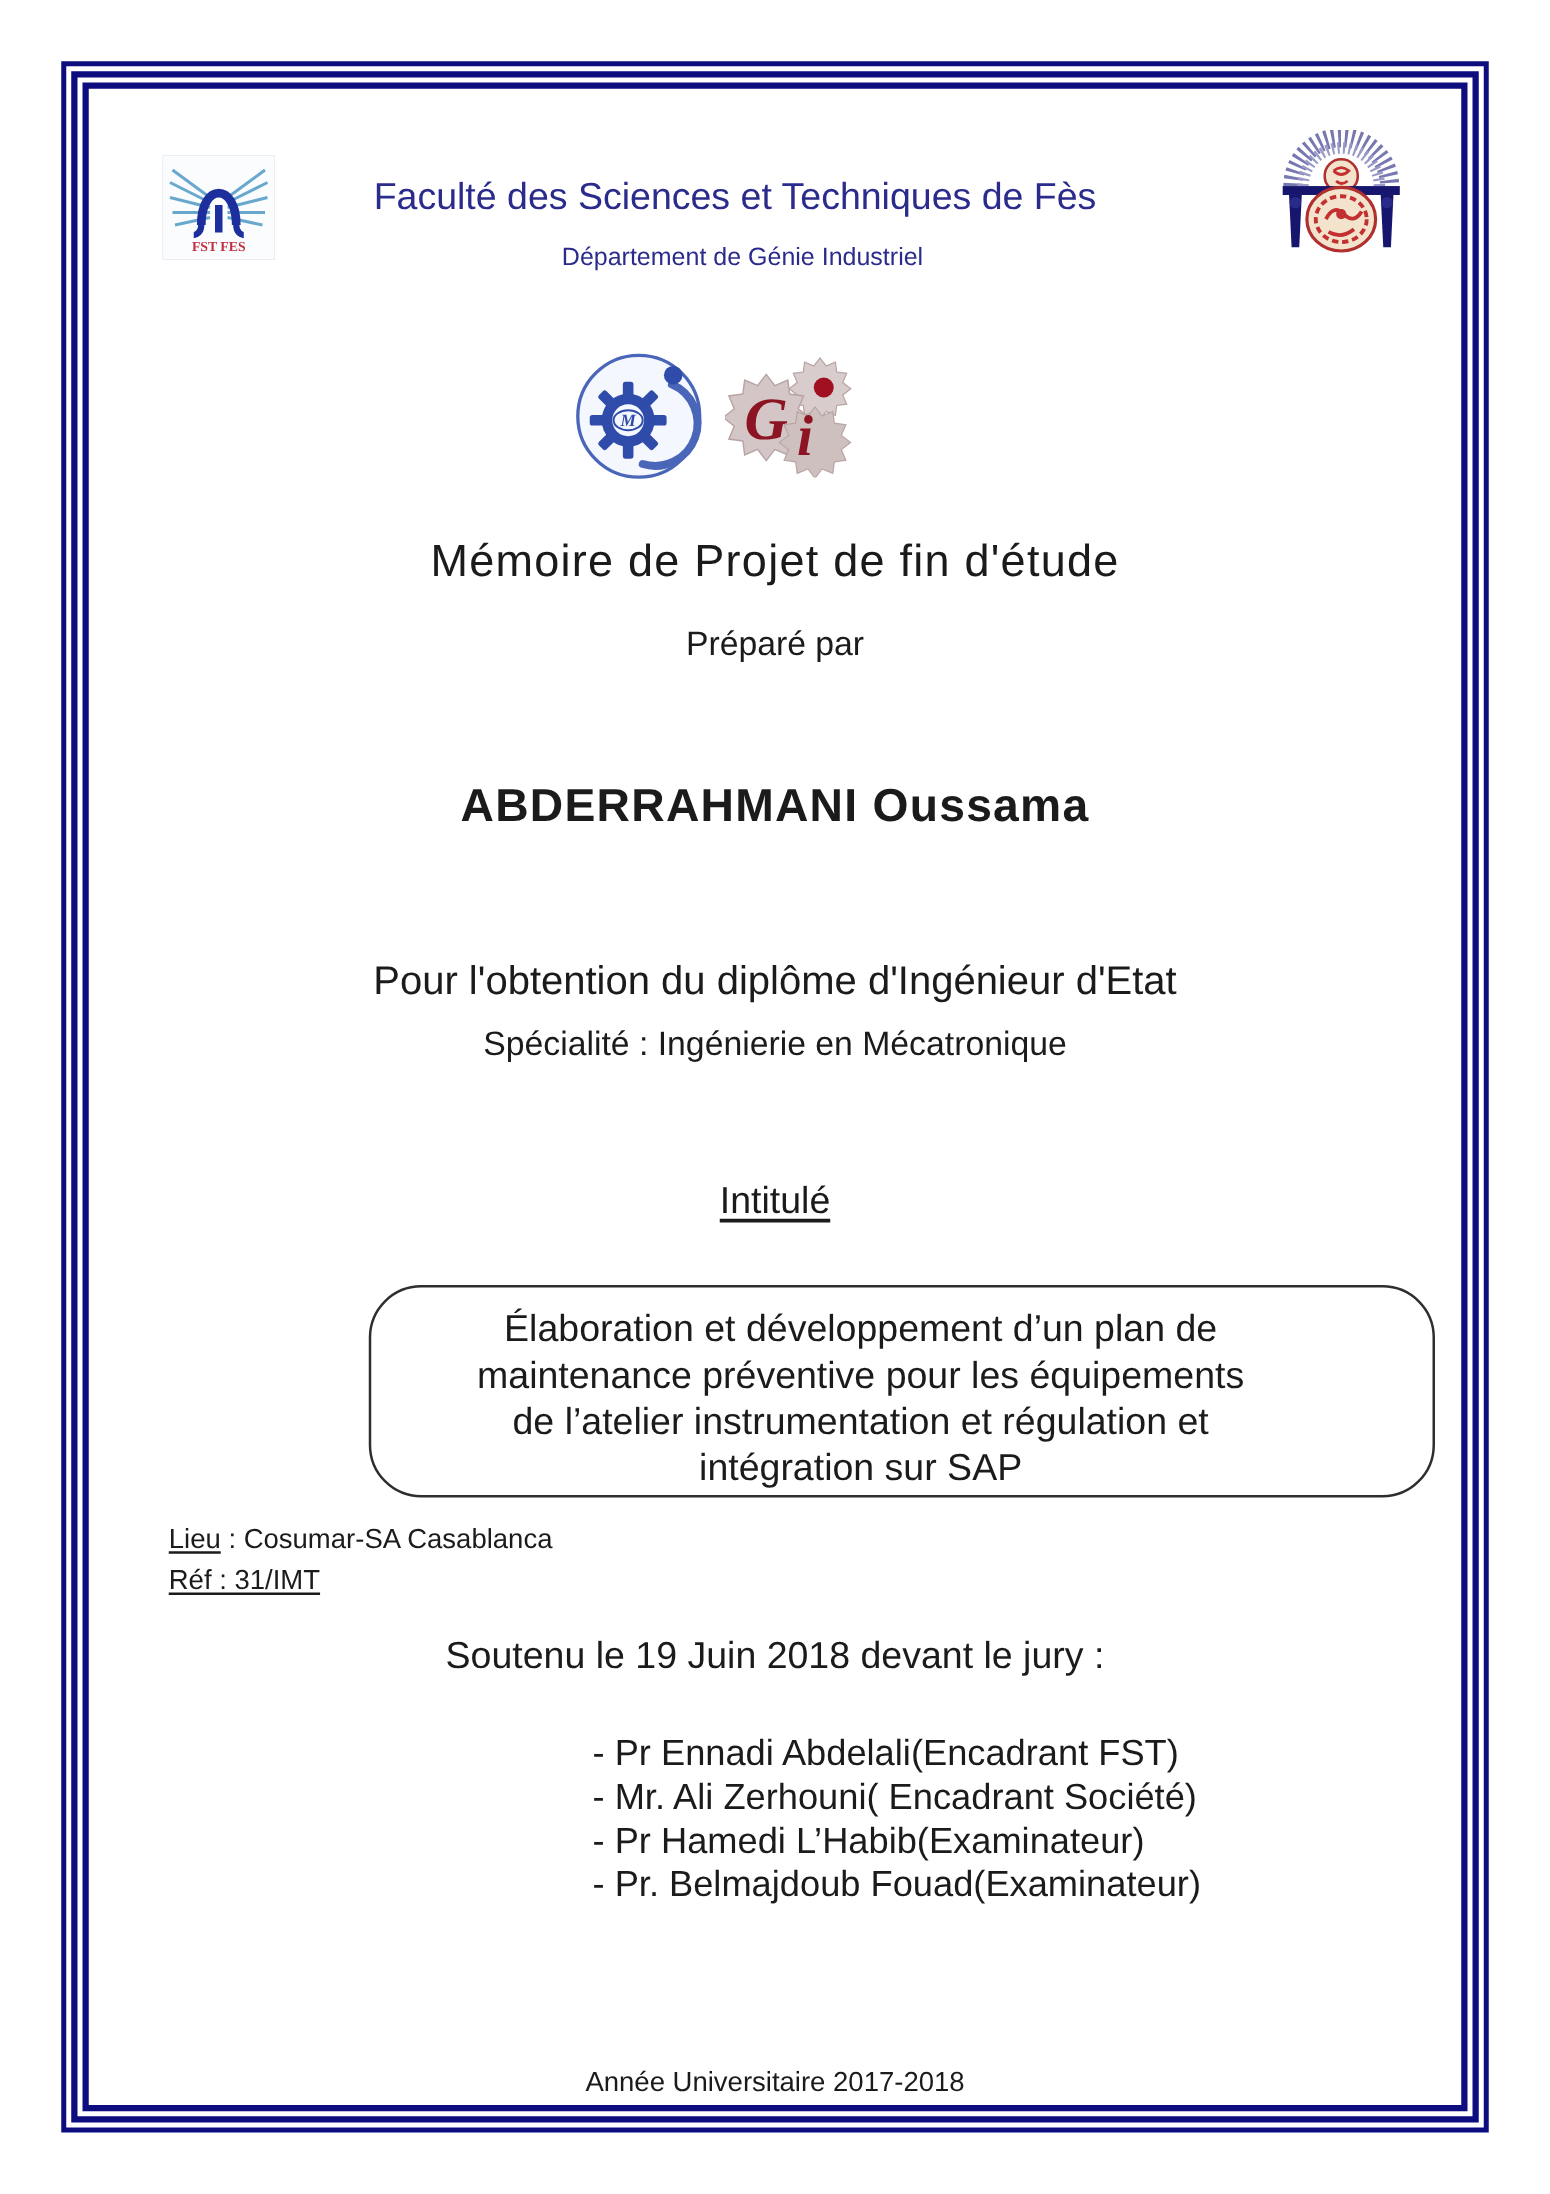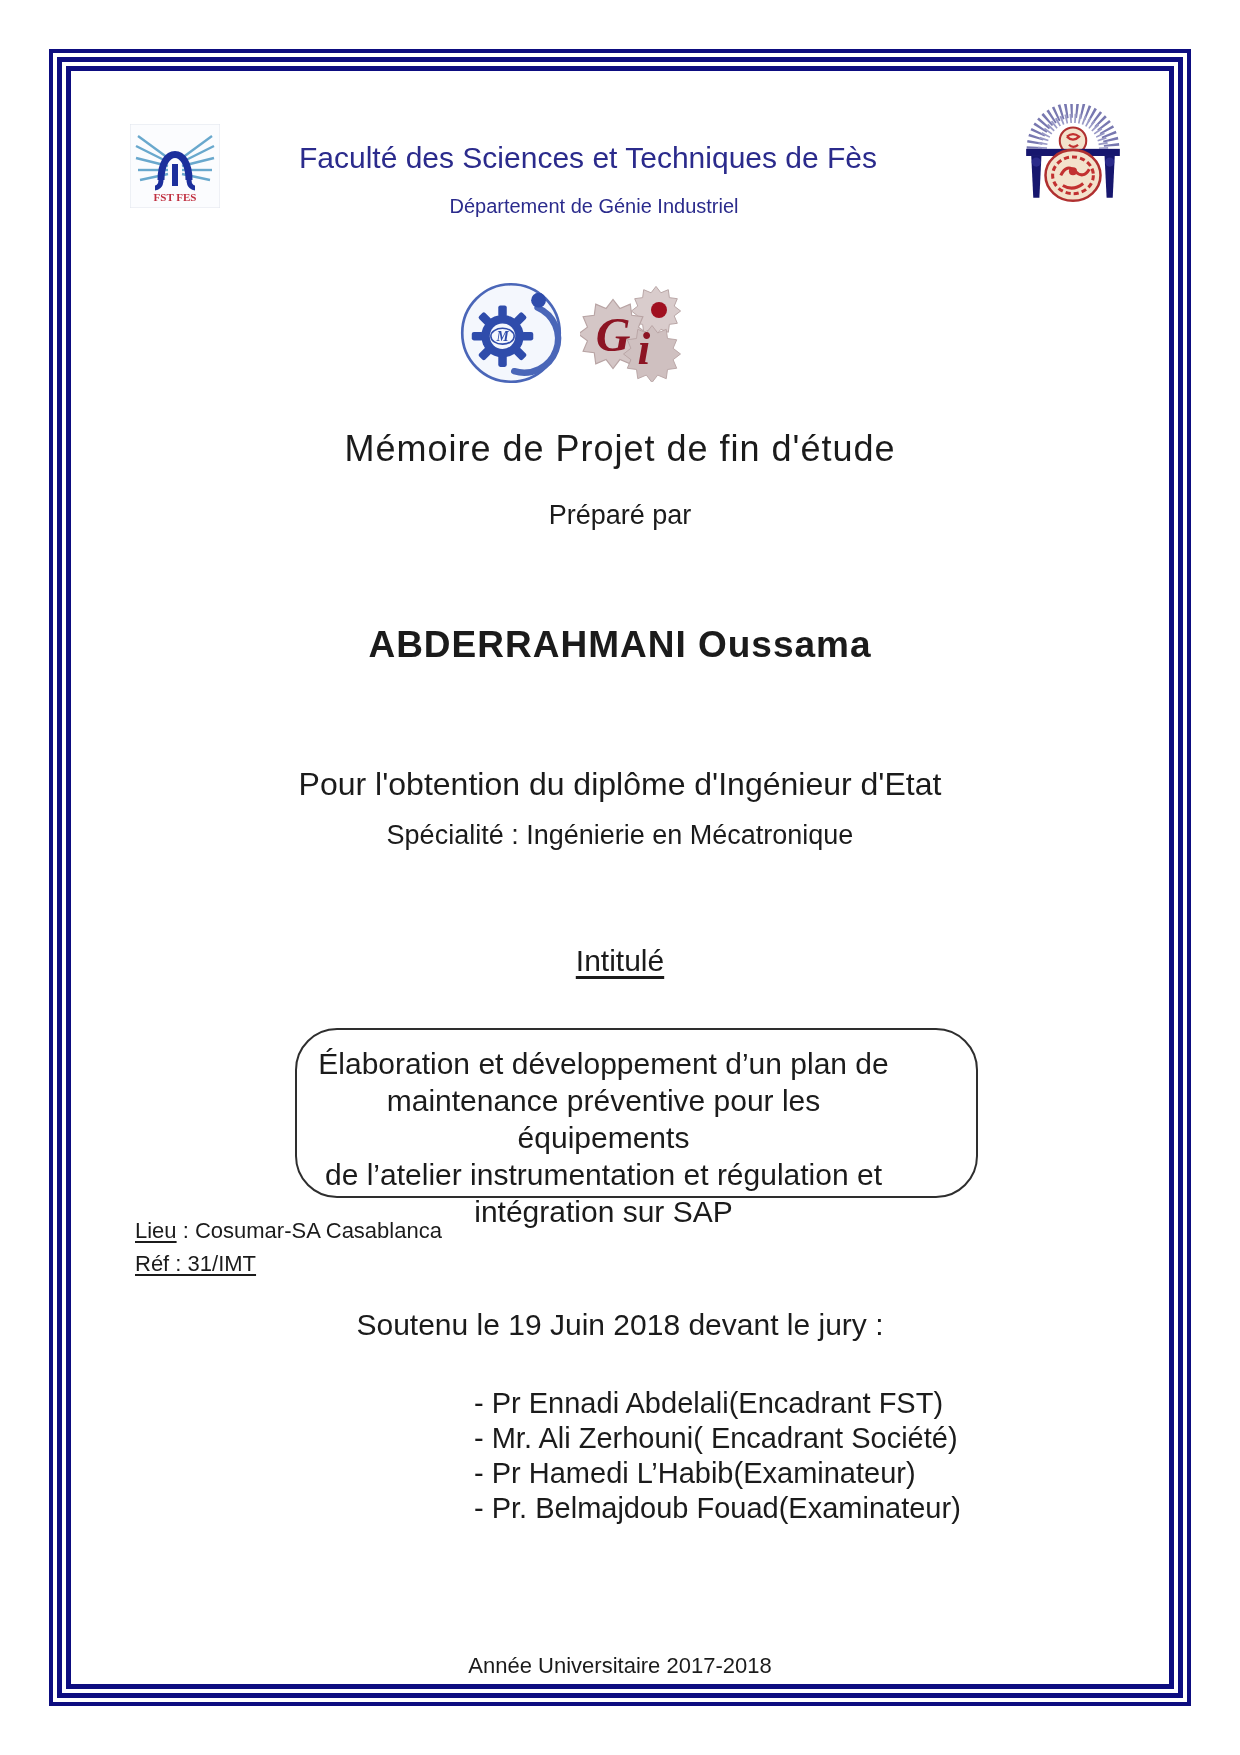--- a/index.html
+++ b/index.html
@@ -29,21 +29,21 @@
   .gi-logo    { left:580px; top:284px; width:106px; height:98px; }
 
   .doc-type   { top:428px; font-size:36px; letter-spacing:1px; }
   .prepared   { top:500px; font-size:27px; }
   .author     { top:624px; font-size:37px; font-weight:bold; letter-spacing:1px; }
   .degree     { top:766px; font-size:32px; }
   .specialty  { top:820px; font-size:27px; }
   .intitule   { top:944px; font-size:30px; }
   .intitule span { text-decoration:underline; text-underline-offset:5px; }
 
-  .title-box { left:295px; top:1028px; width:683px; height:170px;
+  .title-box { left:295px; top:1028px; width:853px; height:170px;
                border:2px solid #2e2e2e; border-radius:42px; }
   .title-box-text { padding:15px 80px 0 14px; text-align:center;
                     font-size:30px; line-height:37px; }
 
   .lieu-line { left:135px; top:1218px; font-size:22px; }
   .lieu-line .u { text-decoration:underline; text-underline-offset:3px; }
   .ref-line  { left:135px; top:1251px; font-size:22px; text-decoration:underline; text-underline-offset:3px; }
 
   .jury-heading { top:1308px; font-size:30px; }
   .jury-list { left:437px; top:1386px; font-size:29px; line-height:35px;margin-left:37px; }

